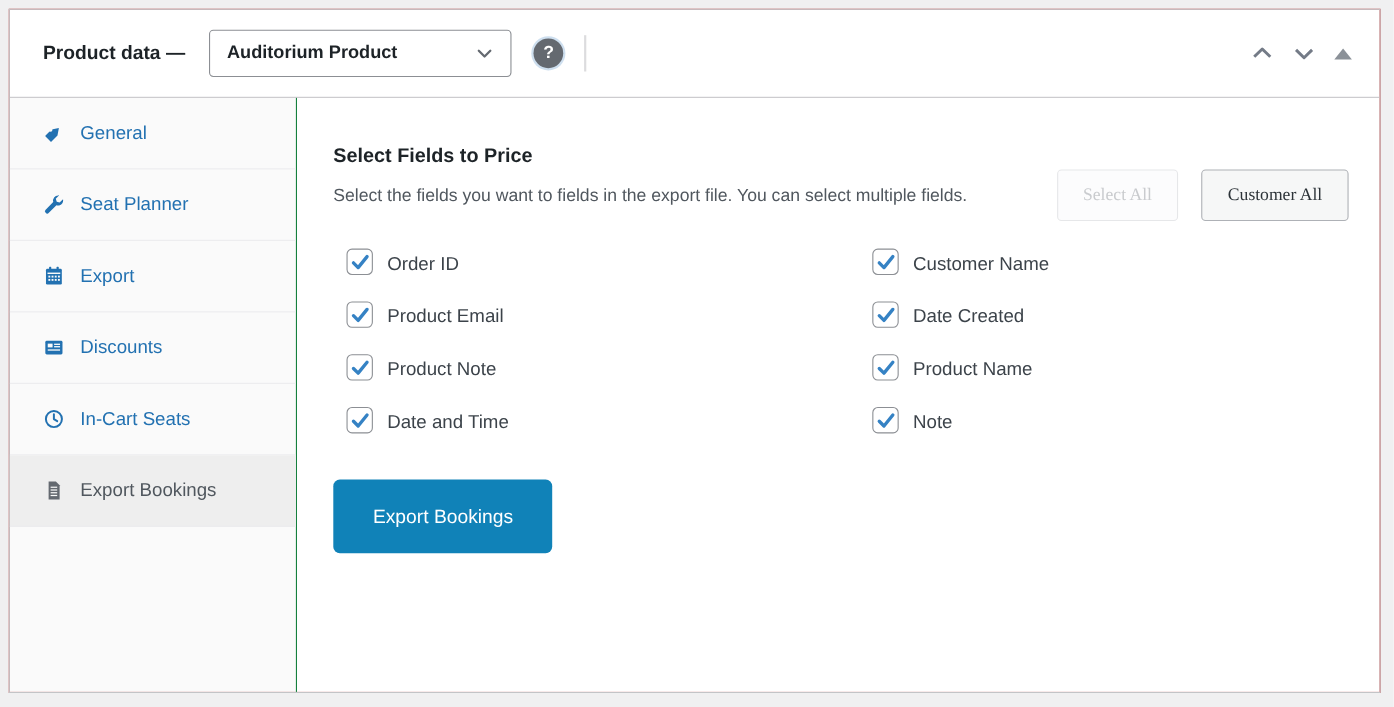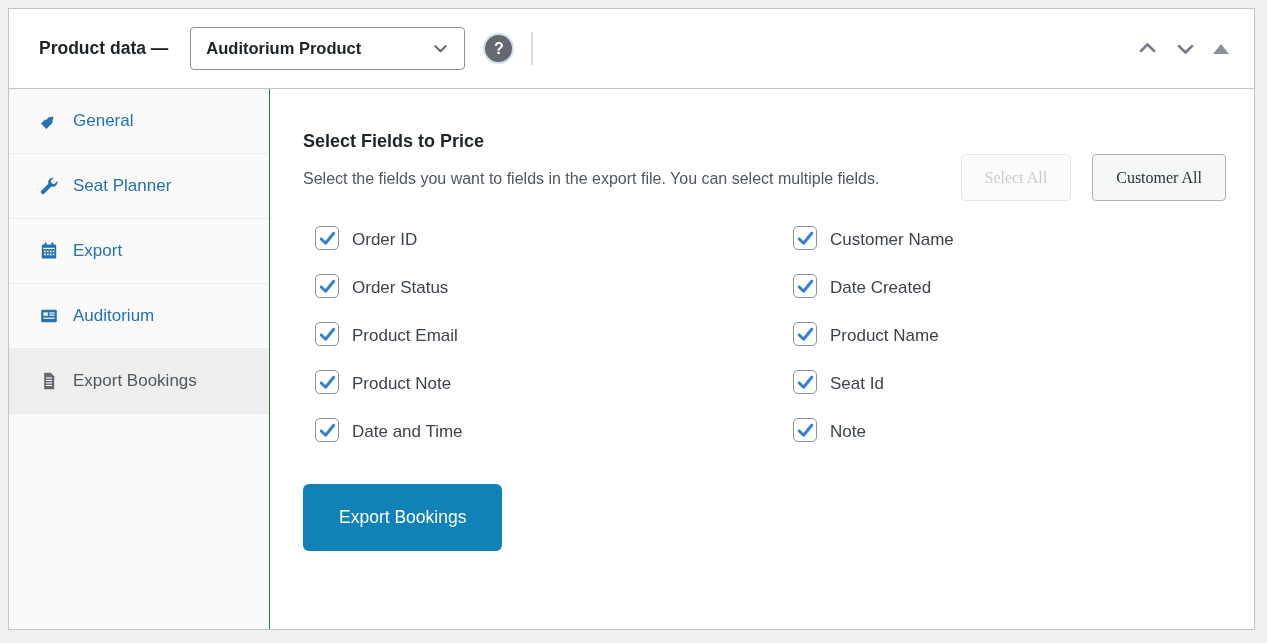--- a/index.html
+++ b/index.html
@@ -180,21 +180,30 @@
             <svg width="20" height="20" viewBox="0 0 20 20">
               <rect x="2.2" y="3.8" width="15.6" height="12.4" rx="1.3" fill="currentColor"></rect>
               <g fill="#fafafa">
                 <rect x="4.4" y="6.4" width="4.4" height="3.4"></rect>
                 <rect x="10.2" y="6.4" width="5.4" height="1.2"></rect>
                 <rect x="10.2" y="8.6" width="5.4" height="1.2"></rect>
                 <rect x="4.4" y="11.6" width="11.2" height="1.2"></rect>
               </g>
             </svg>
           </span>
-    <span class="tab-label">Auditorium</span>
+    <span class="tab-label">Discounts</span>
+  </div>
+        <div class="tab-item">
+    <span class="tab-icon">
+            <svg width="20" height="20" viewBox="0 0 20 20">
+              <circle cx="10" cy="10" r="7.3" fill="none" stroke="currentColor" stroke-width="1.8"></circle>
+              <path d="M10 5.6 V10 L13 11.9" fill="none" stroke="currentColor" stroke-width="1.8" stroke-linecap="round" stroke-linejoin="round"></path>
+            </svg>
+          </span>
+    <span class="tab-label">In-Cart Seats</span>
   </div>
         <div class="tab-item active">
     <span class="tab-icon">
             <svg width="20" height="20" viewBox="0 0 20 20">
               <path fill="currentColor" d="M5.2 1.8h6.6l3.4 3.4v13H5.2z"></path>
               <g fill="#fafafa">
                 <rect x="7" y="6.4" width="6" height="1.1"></rect>
                 <rect x="7" y="8.9" width="6" height="1.1"></rect>
                 <rect x="7" y="11.4" width="6" height="1.1"></rect>
                 <rect x="7" y="13.9" width="6" height="1.1"></rect>
@@ -226,28 +235,20 @@
       </svg>
     </span>
     <span class="field-label">Order ID</span>
   </div>
             <div class="field-row">
     <span class="cb checked">
       <svg width="19" height="19" viewBox="0 0 20 20">
         <path d="M3.5 10.5 L8 15 L16.5 4.5" fill="none" stroke="#3582c4" stroke-width="3.2" stroke-linecap="round" stroke-linejoin="round"></path>
       </svg>
     </span>
-    <span class="field-label">Order Status</span>
-  </div>
-            <div class="field-row">
-    <span class="cb checked">
-      <svg width="19" height="19" viewBox="0 0 20 20">
-        <path d="M3.5 10.5 L8 15 L16.5 4.5" fill="none" stroke="#3582c4" stroke-width="3.2" stroke-linecap="round" stroke-linejoin="round"></path>
-      </svg>
-    </span>
     <span class="field-label">Product Email</span>
   </div>
             <div class="field-row">
     <span class="cb checked">
       <svg width="19" height="19" viewBox="0 0 20 20">
         <path d="M3.5 10.5 L8 15 L16.5 4.5" fill="none" stroke="#3582c4" stroke-width="3.2" stroke-linecap="round" stroke-linejoin="round"></path>
       </svg>
     </span>
     <span class="field-label">Product Note</span>
   </div>
@@ -284,28 +285,20 @@
       </svg>
     </span>
     <span class="field-label">Product Name</span>
   </div>
             <div class="field-row">
     <span class="cb checked">
       <svg width="19" height="19" viewBox="0 0 20 20">
         <path d="M3.5 10.5 L8 15 L16.5 4.5" fill="none" stroke="#3582c4" stroke-width="3.2" stroke-linecap="round" stroke-linejoin="round"></path>
       </svg>
     </span>
-    <span class="field-label">Seat Id</span>
-  </div>
-            <div class="field-row">
-    <span class="cb checked">
-      <svg width="19" height="19" viewBox="0 0 20 20">
-        <path d="M3.5 10.5 L8 15 L16.5 4.5" fill="none" stroke="#3582c4" stroke-width="3.2" stroke-linecap="round" stroke-linejoin="round"></path>
-      </svg>
-    </span>
     <span class="field-label">Note</span>
   </div>
           </div>
       </div>
 
       <button class="btn-primary">Export Bookings</button>
     </div>
   </div>
 </div>
 

